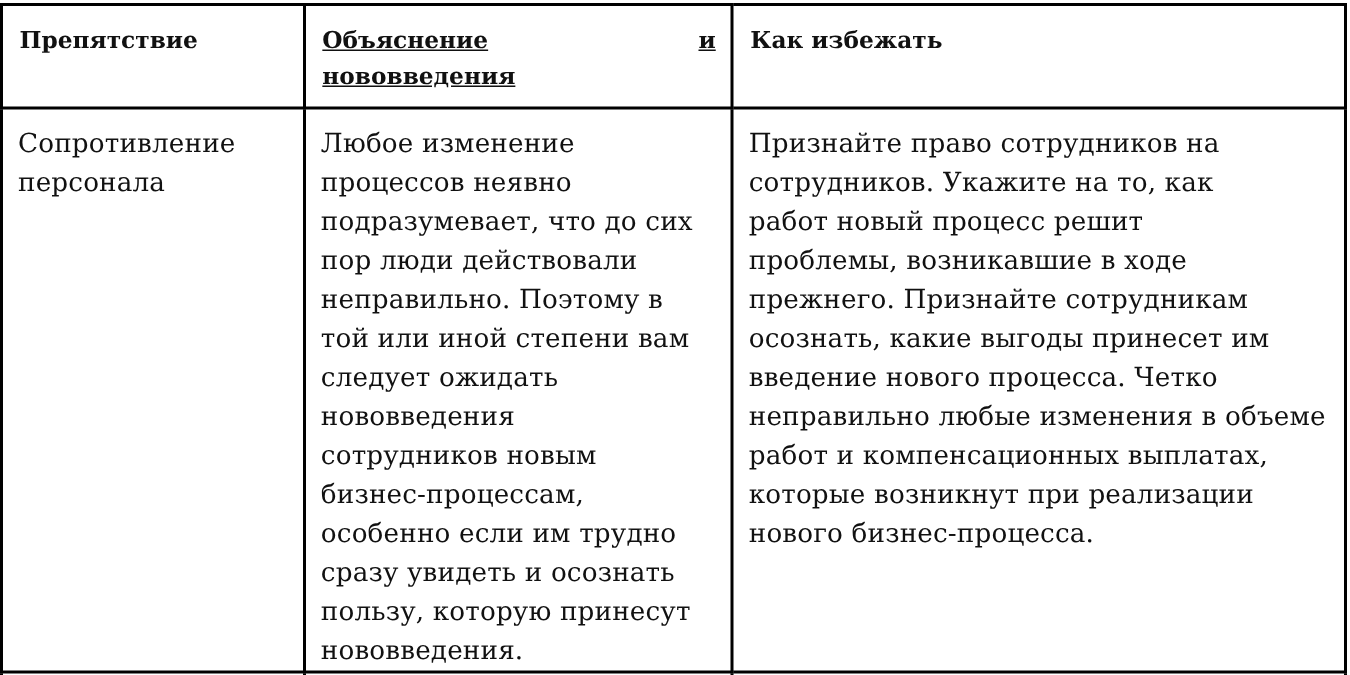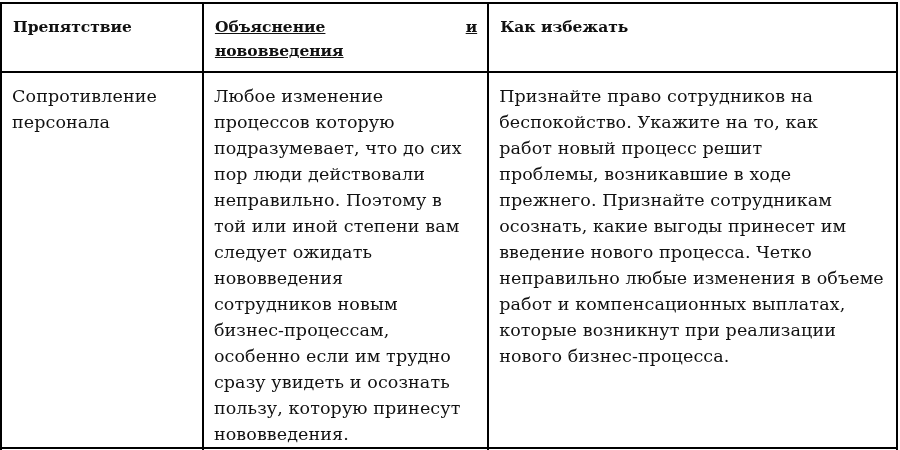--- a/index.html
+++ b/index.html
@@ -78,39 +78,39 @@
   <tr>
     <td class="body-cell">
       <div class="inner">
         <span class="line">Сопротивление</span>
         <span class="line">персонала</span>
       </div>
     </td>
     <td class="body-cell">
       <div class="inner">
         <span class="line">Любое изменение</span>
-        <span class="line">процессов которую</span>
+        <span class="line">процессов неявно</span>
         <span class="line">подразумевает, что до сих</span>
         <span class="line">пор люди действовали</span>
         <span class="line">неправильно. Поэтому в</span>
         <span class="line">той или иной степени вам</span>
         <span class="line">следует ожидать</span>
         <span class="line">нововведения</span>
         <span class="line">сотрудников новым</span>
         <span class="line">бизнес-процессам,</span>
         <span class="line">особенно если им трудно</span>
         <span class="line">сразу увидеть и осознать</span>
         <span class="line">пользу, которую принесут</span>
         <span class="line">нововведения.</span>
       </div>
     </td>
     <td class="body-cell">
       <div class="inner">
         <span class="line">Признайте право сотрудников на</span>
-        <span class="line">беспокойство. Укажите на то, как</span>
+        <span class="line">сотрудников. Укажите на то, как</span>
         <span class="line">работ новый процесс решит</span>
         <span class="line">проблемы, возникавшие в ходе</span>
         <span class="line">прежнего. Признайте сотрудникам</span>
         <span class="line">осознать, какие выгоды принесет им</span>
         <span class="line">введение нового процесса. Четко</span>
         <span class="line">неправильно любые изменения в объеме</span>
         <span class="line">работ и компенсационных выплатах,</span>
         <span class="line">которые возникнут при реализации</span>
         <span class="line">нового бизнес-процесса.</span>
       </div>

